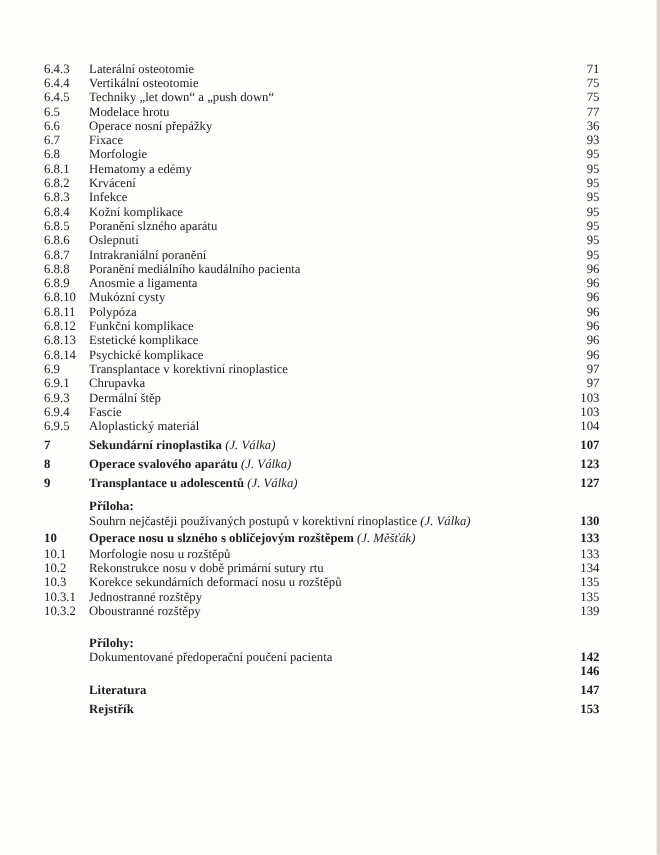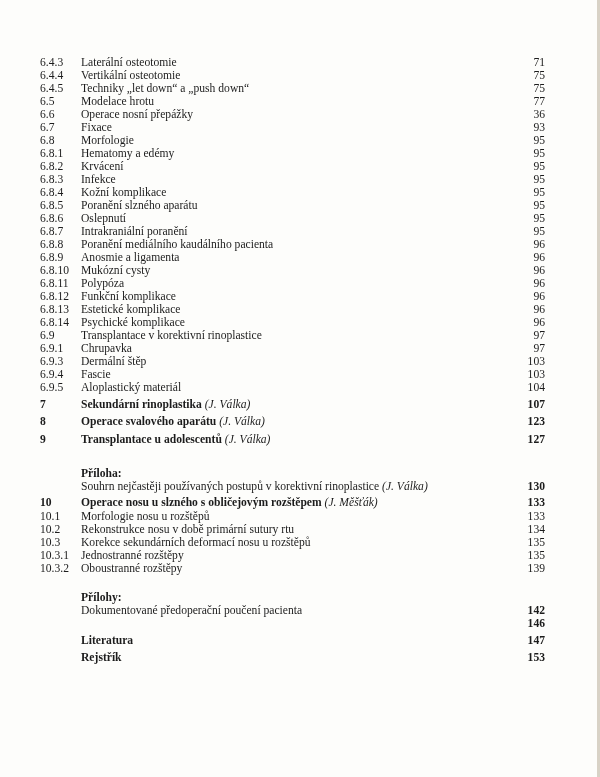--- a/index.html
+++ b/index.html
@@ -8,21 +8,21 @@
     font-family: "Liberation Serif", "DejaVu Serif", serif; color: #1c1c1c;
   }
   .edge { position: absolute; top: 0; right: 0; width: 3px; height: 777px; background: #d8d2c6; }
   .toc { position: absolute; left: 40px; top: 56px; width: 505px; }
   .row { position: relative; height: 13px; font-size: 11.6px; line-height: 13px; white-space: nowrap; }
   .row .num { position: absolute; left: 0; }
   .row .title { position: absolute; left: 41px; font-family: Liberation Serif, serif; }
   .row .page { position: absolute; right: 0; text-align: center; }
   .row.chapter { margin-top: 3.5px; height: 14px; font-weight: bold; }
   .row.chapter .author { font-weight: normal; font-style: italic; }
-  .row.heading { margin-top: 20px; font-weight: bold; }
+  .row.heading { margin-top: 7px; font-weight: bold; }
   .row.bold-page .page { font-weight: bold; }
   .row.gap { margin-top: 16px; }
 </style>
 </head>
 <body>
 
 <div class="edge"></div>
 
 <div class="toc">
 

